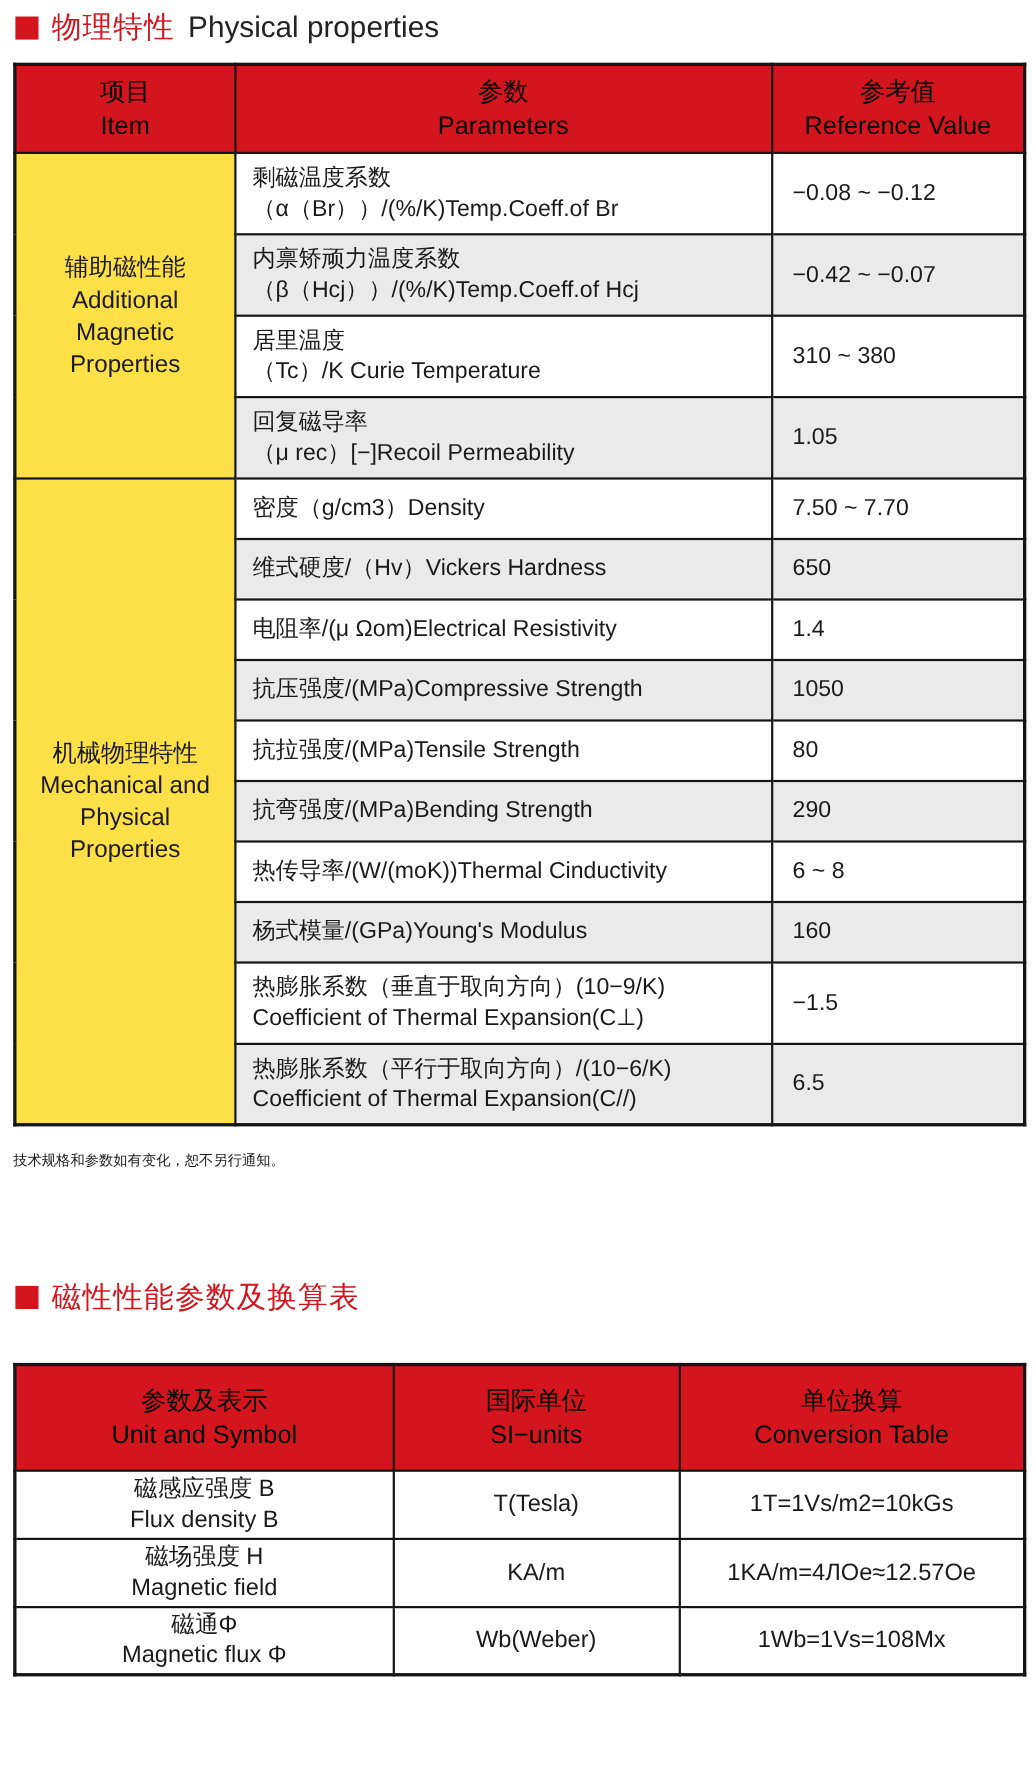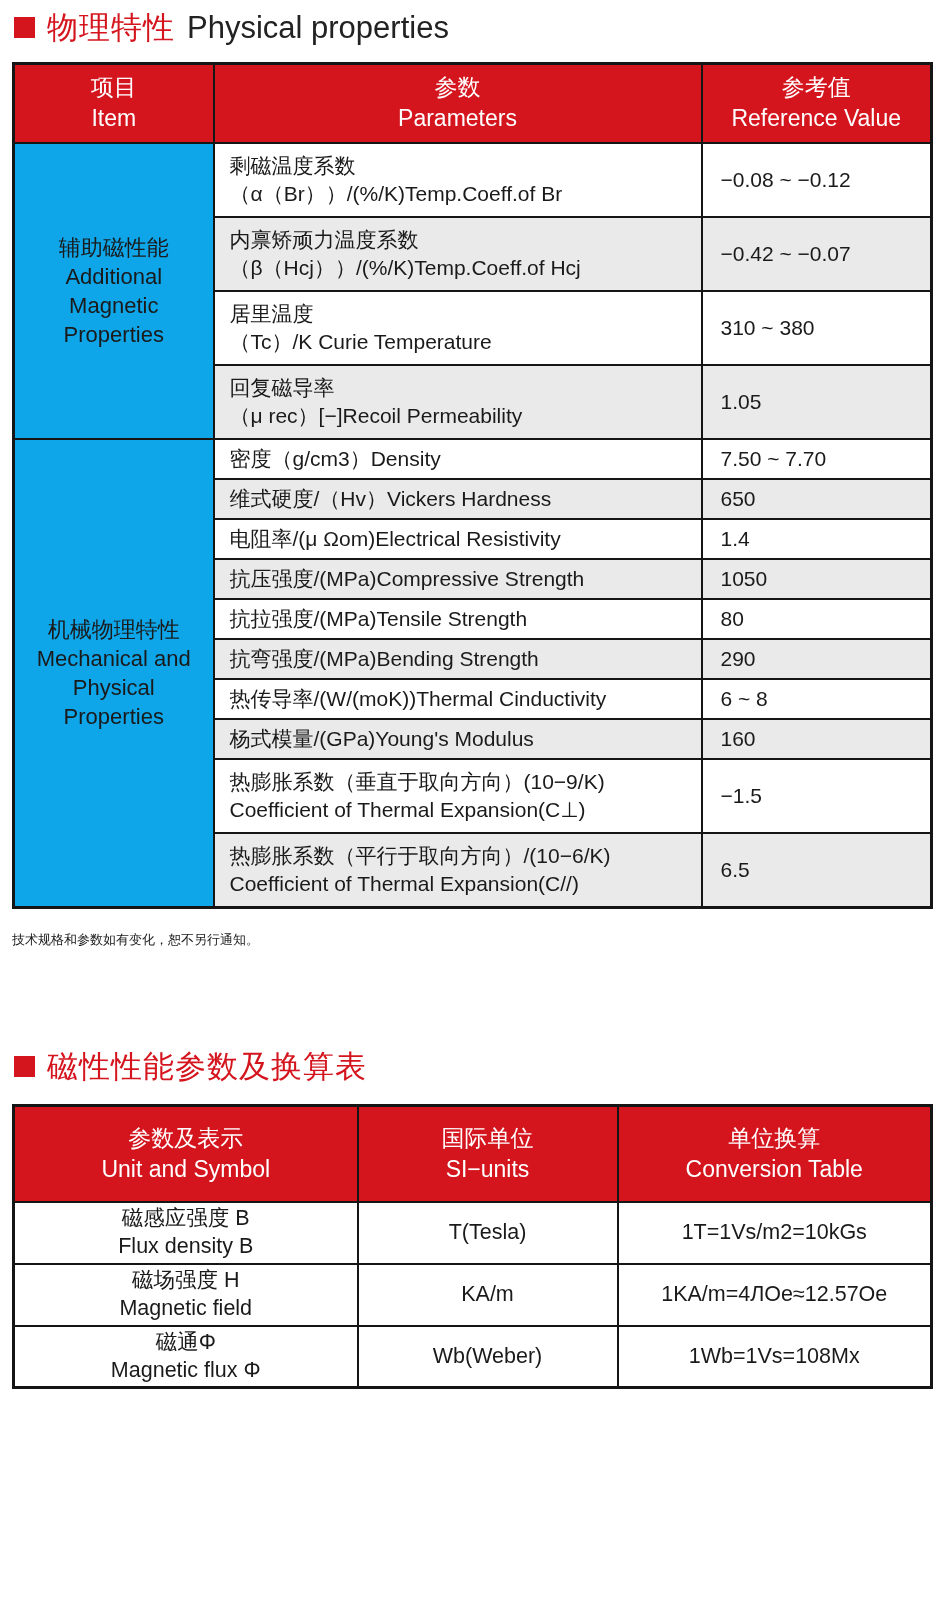--- a/index.html
+++ b/index.html
@@ -6,51 +6,51 @@
   :root { --red:#d5151e; --alt:#eaeaea; --ink:#1a1a1a; }
   html,body { background:#fff; }
   body {
     width:940px; height:1611px; overflow:hidden;
     font-family:"Liberation Sans","DejaVu Sans",sans-serif;
     color:var(--ink);
   }
   .page { padding-top:6px; }
 
   
-  .section-title { display:flex; align-items:center; gap:12px; margin:4px 0 0 14px; font-size:31px; line-height:1.15; }
+  .section-title { display:flex; align-items:center; gap:12px; margin:4px 0 0 14px; font-size:27px; line-height:1.15; }
   .bullet { width:21px; height:21px; background:var(--red); flex:none; }
   .title-zh { color:var(--red); letter-spacing:1px; }
   .title-en { color:#222; }
   .subtitle-en { margin:4px 0 0 45px; font-size:25px; color:#222; }
 
   
   table { border-collapse:collapse; table-layout:fixed; margin-left:12px; width:918px; }
   th, td { border:2px solid #151515; vertical-align:middle; }
   table { border:3px solid #151515; }
-  thead th { background:var(--red); color:#ffffff; font-weight:normal; font-size:23px; line-height:1.35; text-align:center; }
+  thead th { background:var(--red); color:#000000; font-weight:normal; font-size:23px; line-height:1.35; text-align:center; }
   tr.alt td { background:var(--alt); }
 
   
   #t1 thead th { height:80px; }
   #t1 .tall td { height:74px; }
-  #t1 .short td { height:40px; }
-  #t1 .group-cell { text-align:center; font-size:22px; line-height:1.32; background:#0ea5e9; padding:0 14px; }
+  #t1 .short td { height:55px; }
+  #t1 .group-cell { text-align:center; font-size:22px; line-height:1.32; background:#fde047; padding:0 14px; }
   #t1 .param-cell { font-size:21px; line-height:1.32; padding:4px 10px 4px 15px; text-align:left; }
   #t1 .value-cell { font-size:21px; padding-left:18px; text-align:left; }
 
   
   .note { margin-left:12px; }
   .note-zh { margin-top:22px; font-size:13px; }
   .note-en { margin-top:4px; font-size:19.5px; }
 
   
   .section2 { margin-top:100px; }
 
   
-  #t2 { margin-top:20px; }
+  #t2 { margin-top:44px; }
   #t2 thead th { height:96px; }
   #t2 td { height:62px; text-align:center; font-size:21.5px; line-height:1.3; }
   #t2 .unit-cell { line-height:1.28; }
 </style>
 </head>
 <body>
 
 <div class="page">
 
   <div class="section-title">

